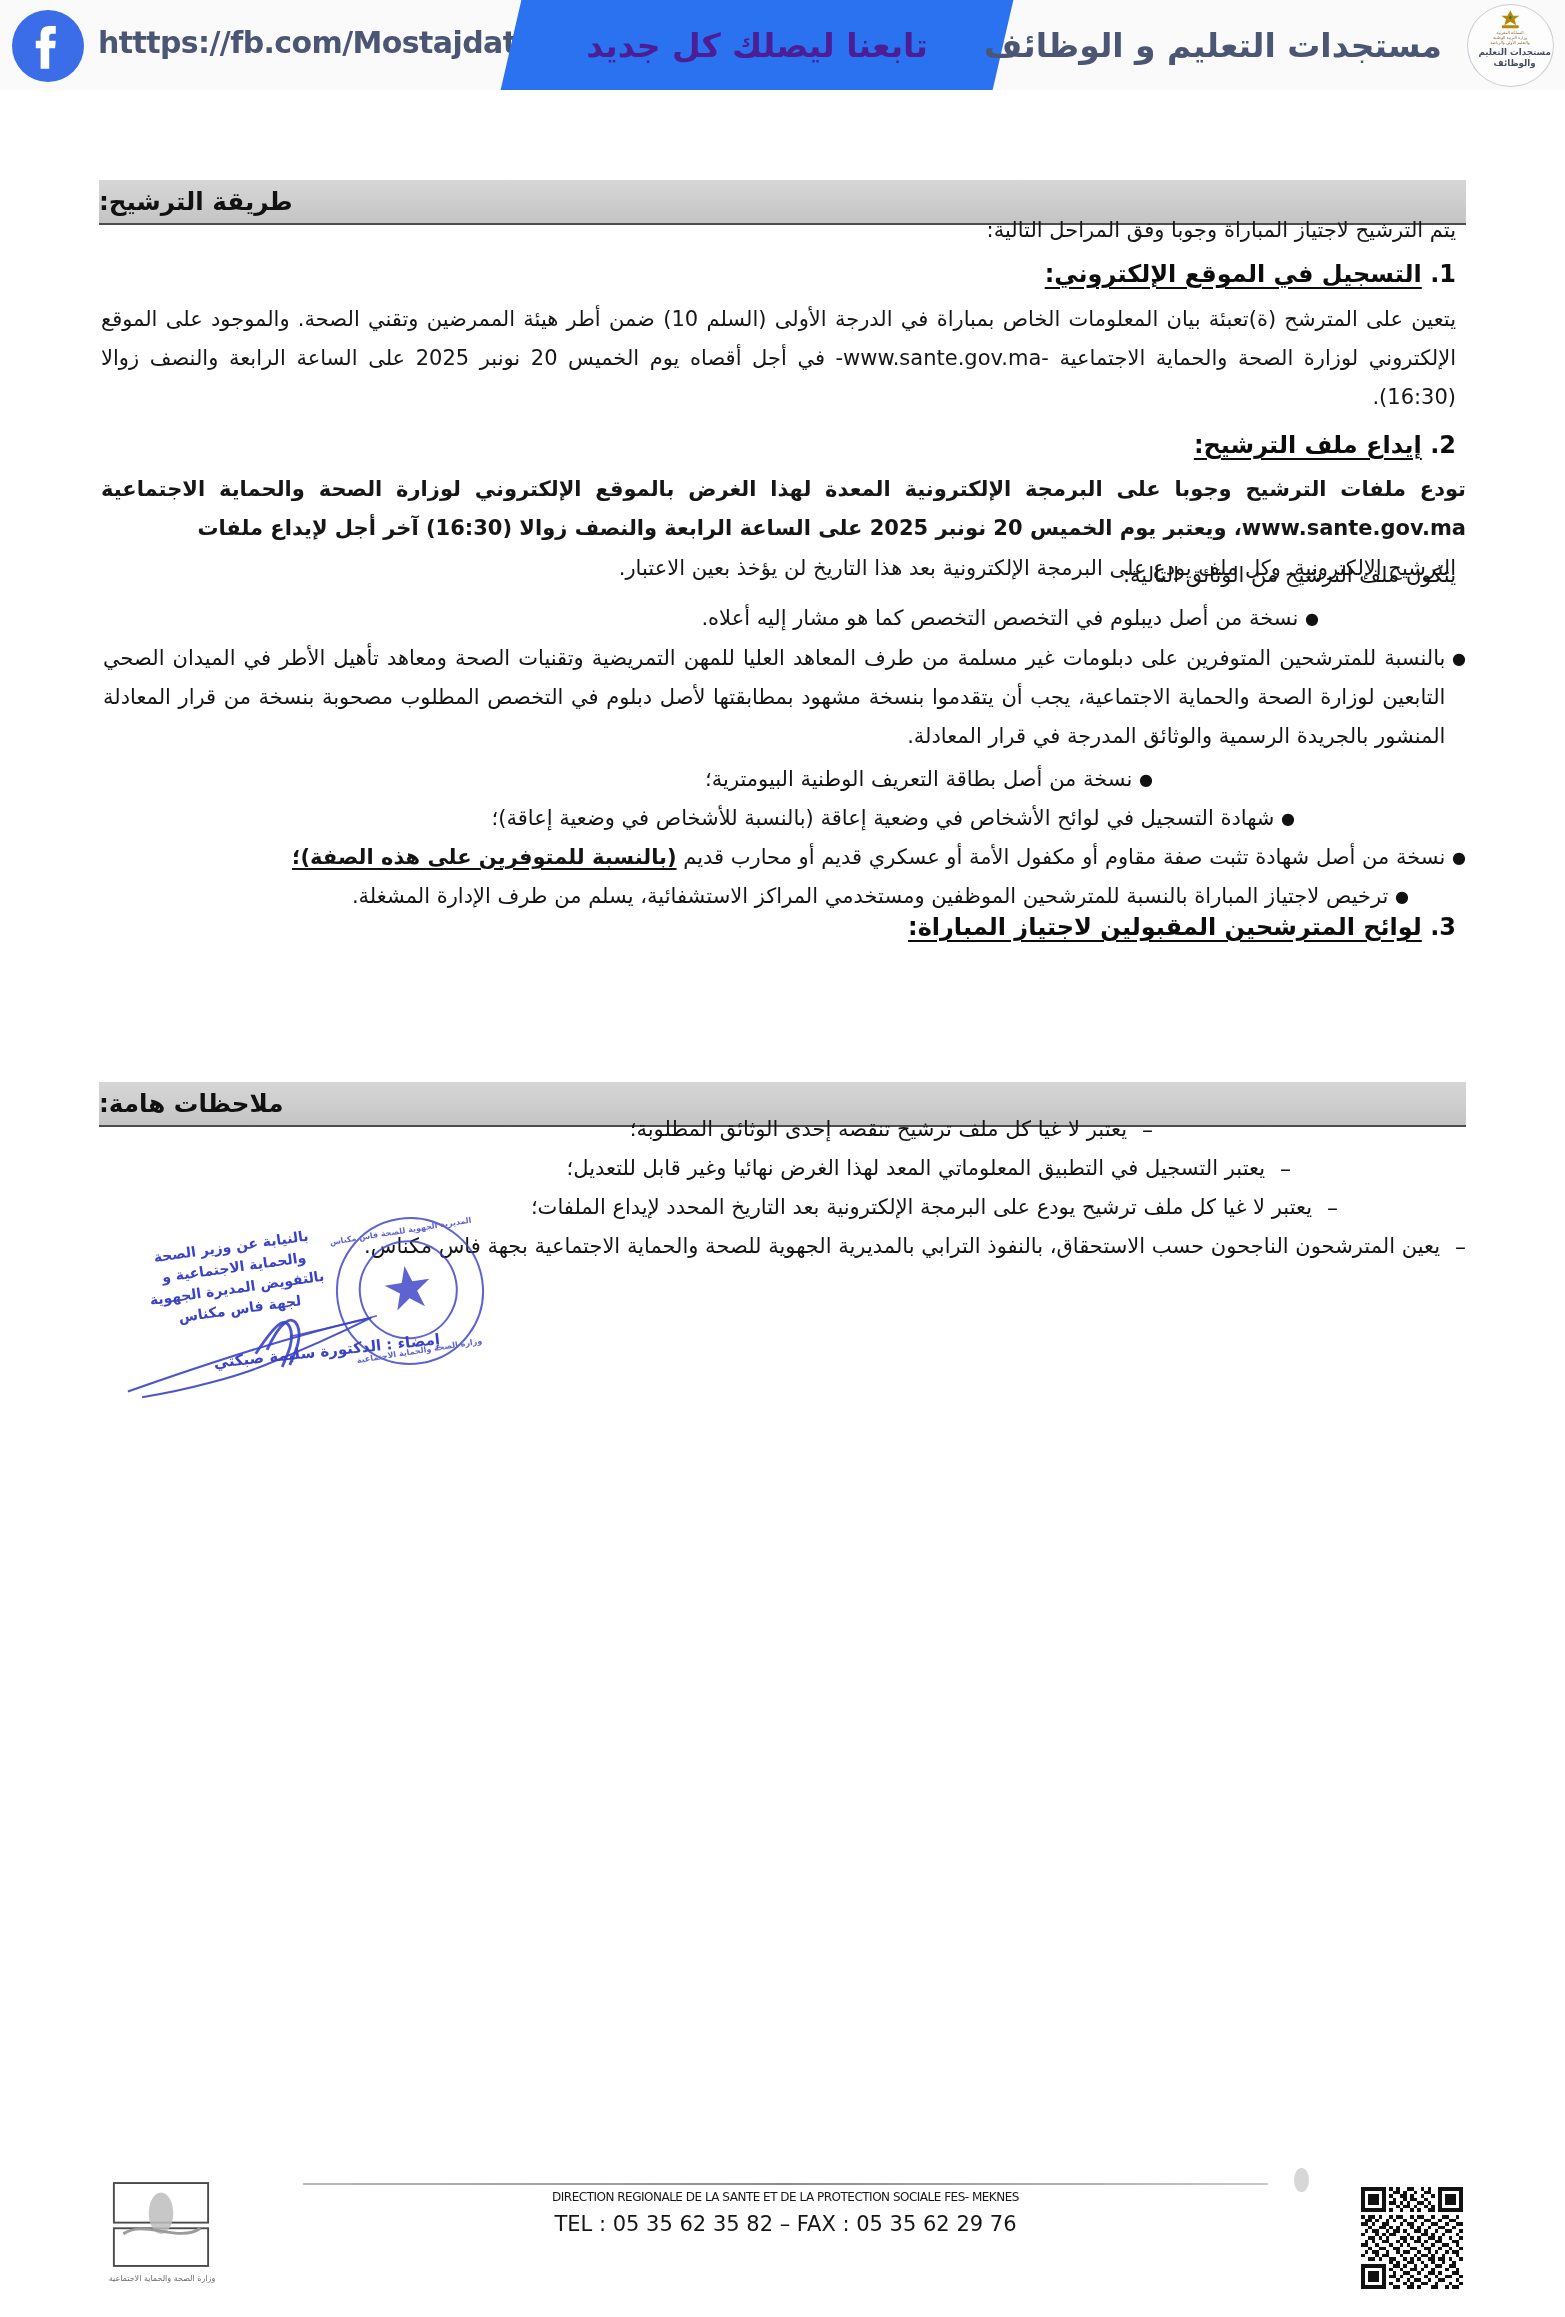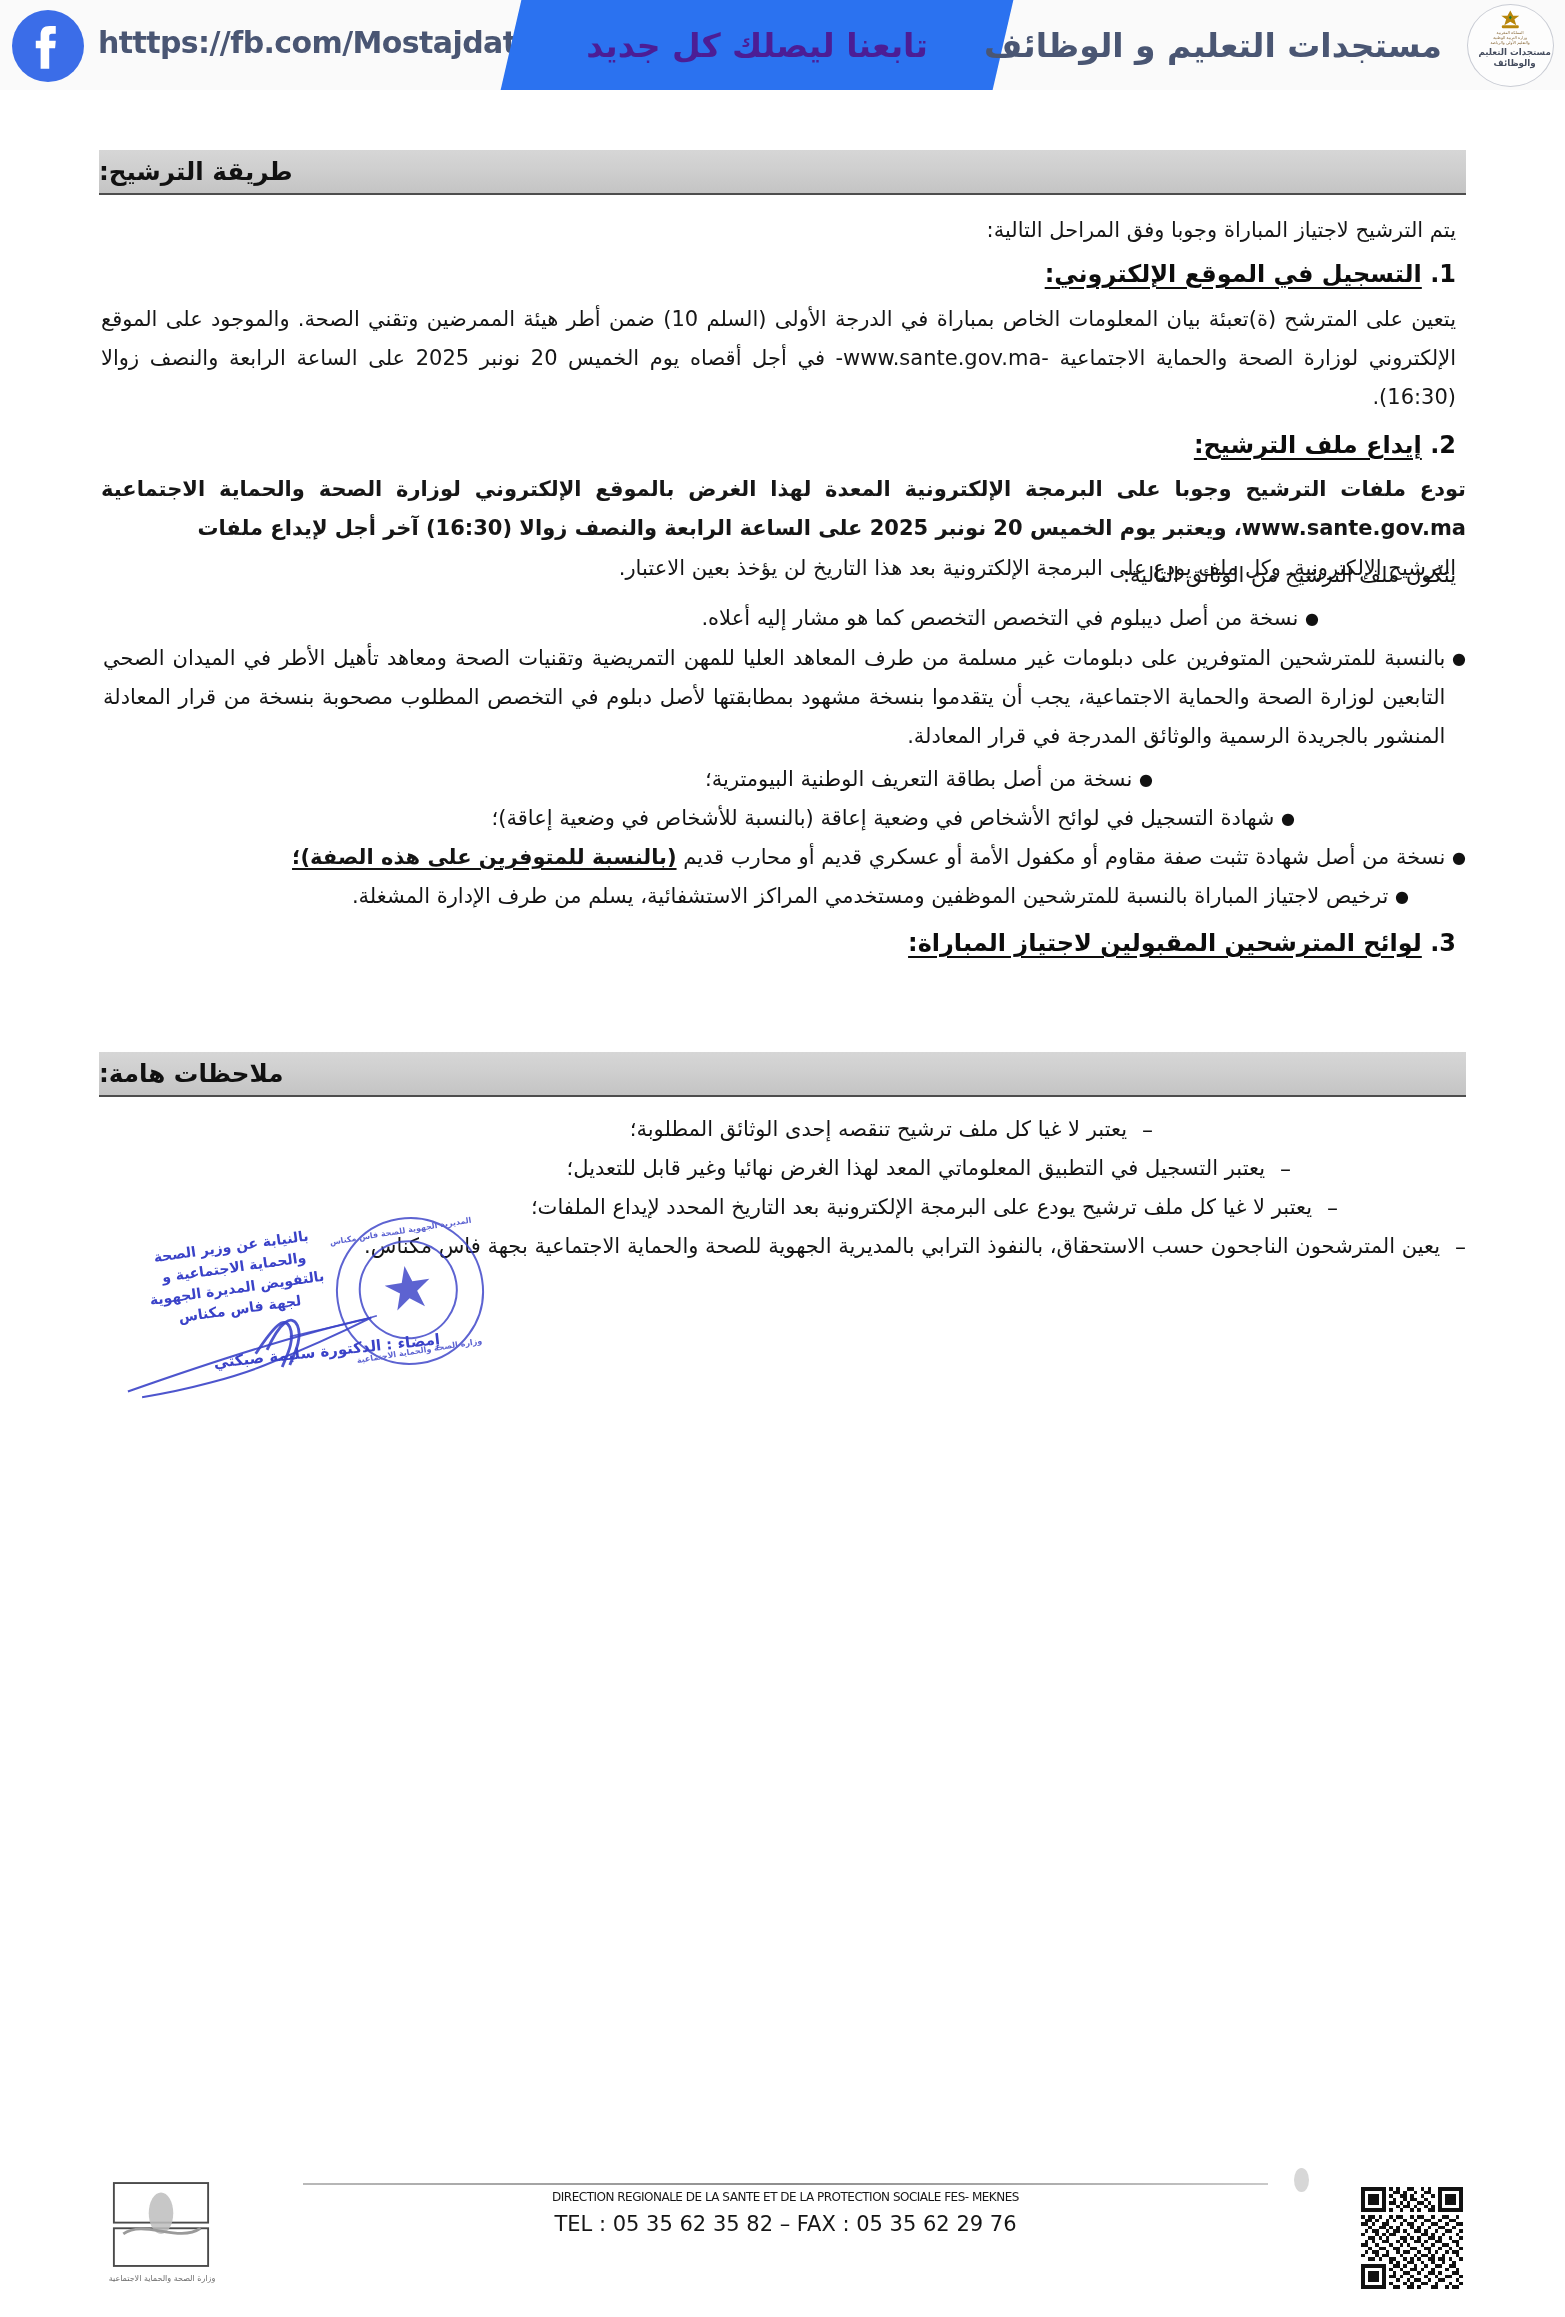--- a/index.html
+++ b/index.html
@@ -116,20 +116,21 @@
   .bar {
     position: absolute;
     height: 45px;
     background: linear-gradient(180deg, #d6d6d6 0%, #cfcfcf 45%, #c4c4c4 100%);
     border-bottom: 2.8px solid #4d4d4d;
     box-sizing: border-box;
     display: flex;
     align-items: center;
     justify-content: flex-end;
     padding-right: 13.2px;
+    margin-top: 30px;
   }
   .bar-label {
     font-size: 24.6px;
     font-weight: bold;
     color: #111111;
     direction: rtl;
     white-space: nowrap;
   }
 
   .para {
@@ -395,21 +396,21 @@
   <div class="bullet-row" style="top:748px; right:99px; width:1363px;">
     <span class="bullet-dot">●</span>
     <span class="bullet-text"><span>نسخة من أصل شهادة تثبت صفة مقاوم أو مكفول الأمة أو عسكري قديم أو محارب قديم </span><span class="uline">(بالنسبة للمتوفرين على هذه الصفة)؛</span></span>
   </div>
 
   <div class="bullet-row" style="top:787px; right:156px; width:1306px;">
     <span class="bullet-dot">●</span>
     <span class="bullet-text">ترخيص لاجتياز المباراة بالنسبة للمترشحين الموظفين ومستخدمي المراكز الاستشفائية، يسلم من طرف الإدارة المشغلة.</span>
   </div>
 
-  <div class="num-head" style="top:823px; right:109px;margin-top:16px;">
+  <div class="num-head" style="top:823px; right:109px;">
     <span>3.</span>
     <span class="ul">لوائح المترشحين المقبولين لاجتياز المباراة:</span>
   </div>
 
 
   <div class="bar" style="top:962px; right:99px; width:1367px;">
     <div class="bar-label">ملاحظات هامة:</div>
   </div>
 
   <div class="bullet-row" style="top:1020px; right:412px; width:1050px;">

